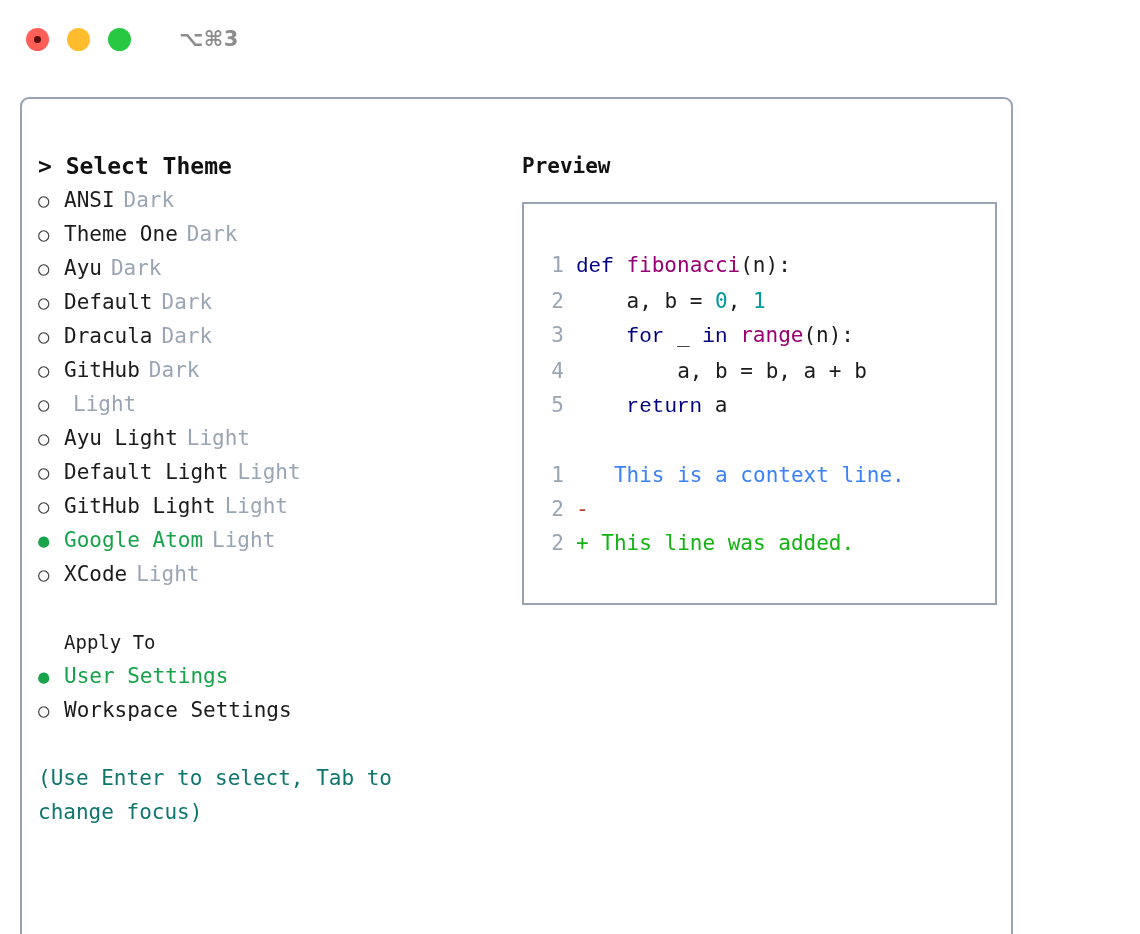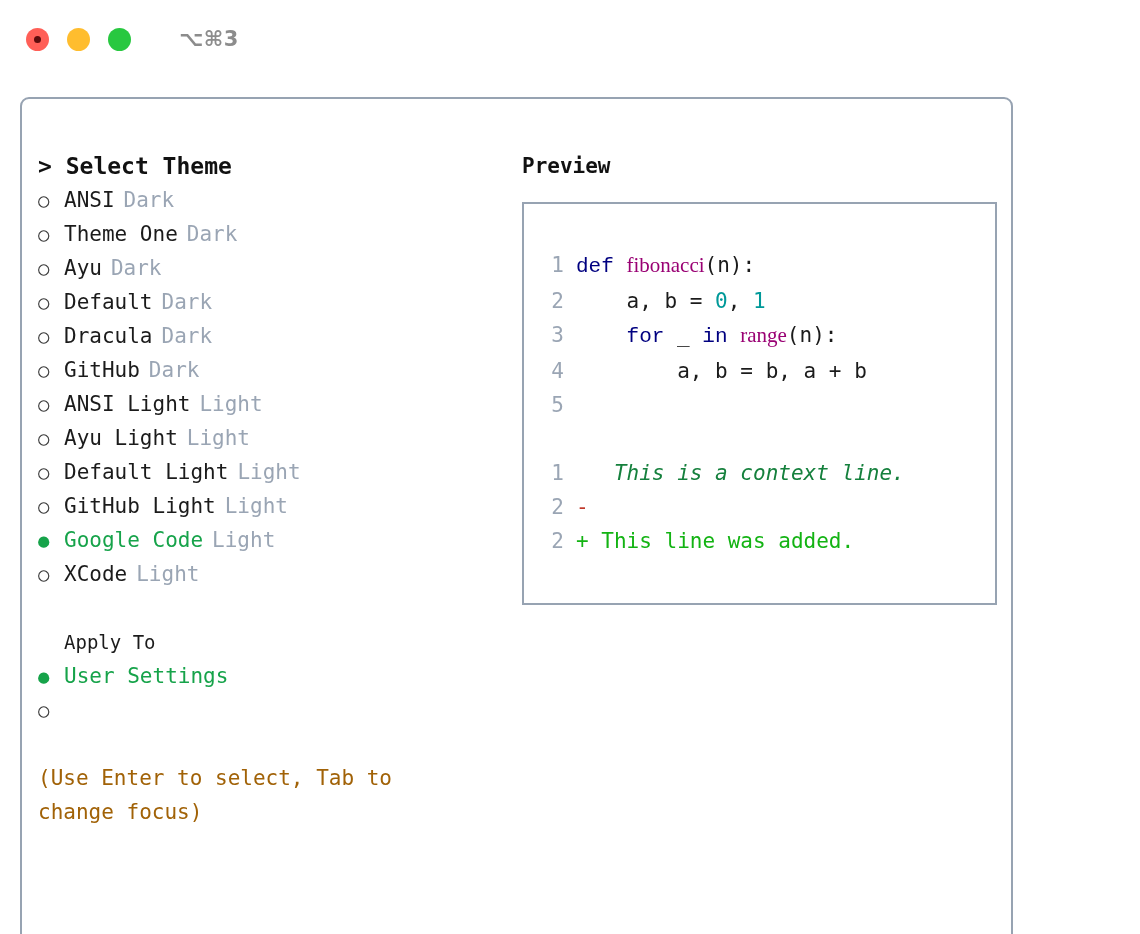--- a/index.html
+++ b/index.html
@@ -118,21 +118,21 @@
     font-size: 19px;
     color: #1b1b1b;
     line-height: 34px;
     padding-left: 26px;
     white-space: pre;
   }
 
   #hint {
     margin-top: 34px;
     font-size: 21px;
-    color: #a16207;
+    color: #0f766e;
     line-height: 34px;
     width: 400px;
   }
 
   
   #preview-pane {
     position: absolute;
     left: 480px;
     top: 50px;
     width: 490px;
@@ -164,27 +164,27 @@
     width: 34px;
     flex: none;
     text-align: right;
     color: #9aa5b4;
     padding-right: 12px;
     box-sizing: border-box;
   }
   .code-text { white-space: pre; }
 
   .tok-kw   { color: #000080; font-family: Liberation Mono, monospace; }
-  .tok-fn   { color: #990073; font-family: Liberation Serif, serif; }
+  .tok-fn   { color: #990073; }
   .tok-num  { color: #009999; }
   .tok-txt  { color: #1b1b1b; }
 
   .blank-line { height: 34px; }
 
-  .diff-ctx { color: #15803d; font-style: italic; }
+  .diff-ctx { color: #3b82f6; }
   .diff-del { color: #c0392b; }
   .diff-add { color: #13b313; }
 </style>
 </head>
 <body>
 
 <div id="titlebar">
   <div class="traffic-lights">
     <span class="light red"></span>
     <span class="light amber"></span>
@@ -200,50 +200,50 @@
 
       <div class="pane-title">&gt; Select Theme</div>
 
       <div id="theme-list">
           <div class="list-row"><span class="bullet">○</span><span class="row-label">ANSI</span><span class="row-badge">Dark</span></div>
           <div class="list-row"><span class="bullet">○</span><span class="row-label">Theme One</span><span class="row-badge">Dark</span></div>
           <div class="list-row"><span class="bullet">○</span><span class="row-label">Ayu</span><span class="row-badge">Dark</span></div>
           <div class="list-row"><span class="bullet">○</span><span class="row-label">Default</span><span class="row-badge">Dark</span></div>
           <div class="list-row"><span class="bullet">○</span><span class="row-label">Dracula</span><span class="row-badge">Dark</span></div>
           <div class="list-row"><span class="bullet">○</span><span class="row-label">GitHub</span><span class="row-badge">Dark</span></div>
-          <div class="list-row"><span class="bullet">○</span><span class="row-label">ANSI Light</span><span class="row-badge">Light</span></div>
+          <div class="list-row"><span class="bullet">○</span><span class="row-badge">Light</span></div>
           <div class="list-row"><span class="bullet">○</span><span class="row-label">Ayu Light</span><span class="row-badge">Light</span></div>
           <div class="list-row"><span class="bullet">○</span><span class="row-label">Default Light</span><span class="row-badge">Light</span></div>
           <div class="list-row"><span class="bullet">○</span><span class="row-label">GitHub Light</span><span class="row-badge">Light</span></div>
-          <div class="list-row"><span class="bullet selected">●</span><span class="row-label selected">Google Code</span><span class="row-badge">Light</span></div>
+          <div class="list-row"><span class="bullet selected">●</span><span class="row-label selected">Google Atom</span><span class="row-badge">Light</span></div>
           <div class="list-row"><span class="bullet">○</span><span class="row-label">XCode</span><span class="row-badge">Light</span></div>
         </div>
 
       <div class="section-gap"></div>
 
       <div id="apply-title">Apply To</div>
 
       <div id="apply-list">
           <div class="list-row"><span class="bullet selected">●</span><span class="row-label selected">User Settings</span></div>
-          <div class="list-row"><span class="bullet">○</span></div>
+          <div class="list-row"><span class="bullet">○</span><span class="row-label">Workspace Settings</span></div>
         </div>
 
       <div id="hint">(Use Enter to select, Tab to change focus)</div>
     </div>
 
     <div id="preview-pane">
       <div id="preview-title">Preview</div>
 
       <div id="preview-box">
         <div id="code-block">
             <div class="code-line"><span class="ln">1</span><span class="code-text"><span class="tok-kw">def </span><span class="tok-fn">fibonacci</span><span class="tok-txt">(n):</span></span></div>
             <div class="code-line"><span class="ln">2</span><span class="code-text"><span class="tok-txt">    a, b = </span><span class="tok-num">0</span><span class="tok-txt">, </span><span class="tok-num">1</span></span></div>
             <div class="code-line"><span class="ln">3</span><span class="code-text"><span class="tok-txt">    </span><span class="tok-kw">for</span><span class="tok-txt"> _ </span><span class="tok-kw">in</span><span class="tok-txt"> </span><span class="tok-fn">range</span><span class="tok-txt">(n):</span></span></div>
             <div class="code-line"><span class="ln">4</span><span class="code-text"><span class="tok-txt">        a, b = b, a + b</span></span></div>
-            <div class="code-line"><span class="ln">5</span></div>
+            <div class="code-line"><span class="ln">5</span><span class="code-text"><span class="tok-txt">    </span><span class="tok-kw">return</span><span class="tok-txt"> a</span></span></div>
           </div>
         <div class="blank-line"></div>
         <div id="diff-block">
             <div class="code-line"><span class="ln">1</span><span class="code-text diff-ctx"> </span><span class="code-text diff-ctx">  This is a context line.</span></div>
             <div class="code-line"><span class="ln">2</span><span class="code-text diff-del">-</span></div>
             <div class="code-line"><span class="ln">2</span><span class="code-text diff-add">+</span><span class="code-text diff-add"> This line was added.</span></div>
           </div>
       </div>
     </div>
 

